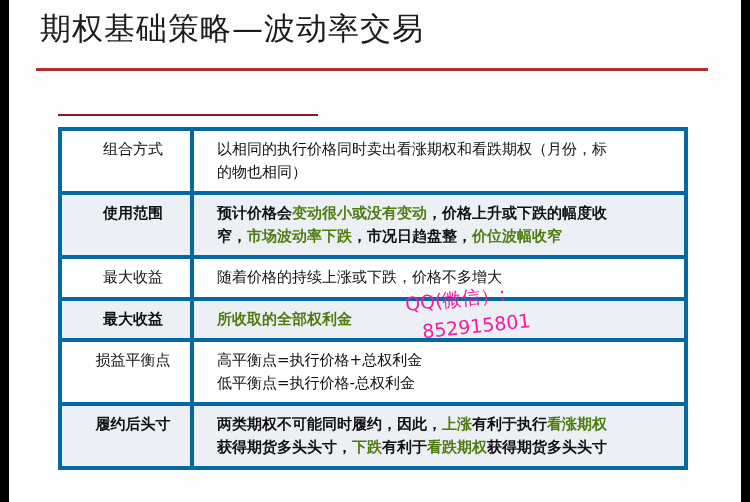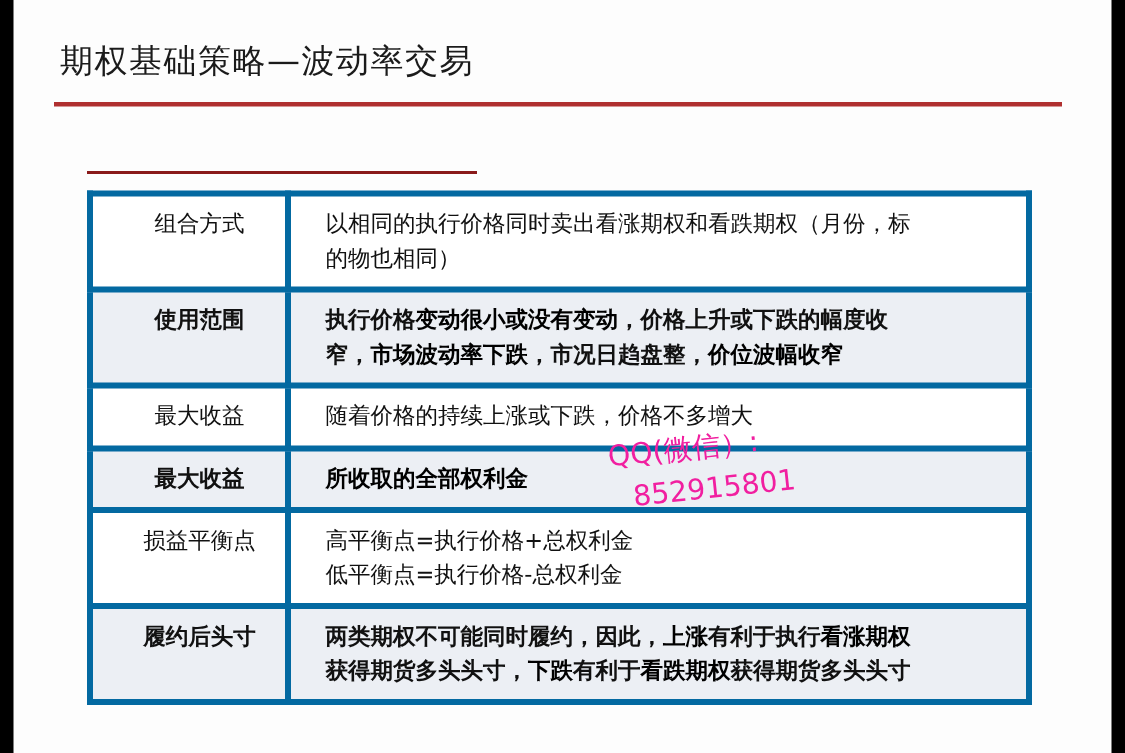--- a/index.html
+++ b/index.html
@@ -29,22 +29,22 @@
     height: 502px;
     background: #000000;
     z-index: 50;
   }
   .bar-left { left: 0; }
   .bar-right { right: 0; }
 
   .title {
     position: absolute;
     left: 40px;
-    top: 26px;
-    font-size: 22px;
+    top: 8px;
+    font-size: 31px;
     color: #1b1b1b;
     letter-spacing: 1px;
     font-family: "DejaVu Sans", sans-serif;
     white-space: nowrap;
   }
   .title-rule {
     position: absolute;
     left: 36px;
     top: 68px;
     width: 672px;
@@ -89,21 +89,21 @@
   td.label {
     width: 96px;
     text-align: center;
     white-space: nowrap;
     vertical-align: middle;
     font-size: 15px;
   }
   tr.shade td { background: #eceff4; font-weight: bold; }
   tr.plain td { background: #ffffff; }
 
-  .red { color: #000000; margin-top: 22px; }
+  .red { color: #4d7c0f; margin-top: 22px; }
   .rowlabel-red { color: #d01a1a; }
   .cell-line { display: block; }
 
   .watermark {
     position: absolute;
     left: 404px;
     top: 292px;
     font-size: 19px;
     color: #f11fa0;
     font-family: "DejaVu Sans", sans-serif;
@@ -137,21 +137,21 @@
         <tr class="plain">
           <td class="label rowlabel-red">组合方式</td>
           <td>
             <span class="cell-line"><span>以相同的执行价格同时卖出看涨期权和看跌期权（月份，标</span></span>
             <span class="cell-line"><span>的物也相同）</span></span>
           </td>
         </tr>
         <tr class="shade">
           <td class="label">使用范围</td>
           <td>
-            <span class="cell-line"><span>执行价格</span><span class="red">变动很小或没有变动</span><span>，价格上升或下跌的幅度收</span></span>
+            <span class="cell-line"><span>预计价格会</span><span class="red">变动很小或没有变动</span><span>，价格上升或下跌的幅度收</span></span>
             <span class="cell-line"><span>窄，</span><span class="red">市场波动率下跌</span><span>，市况日趋盘整，</span><span class="red">价位波幅收窄</span></span>
           </td>
         </tr>
         <tr class="plain">
           <td class="label">最大收益</td>
           <td>
             <span class="cell-line"><span>随着价格的持续上涨或下跌，价格不多增大</span></span>
           </td>
         </tr>
         <tr class="shade">

